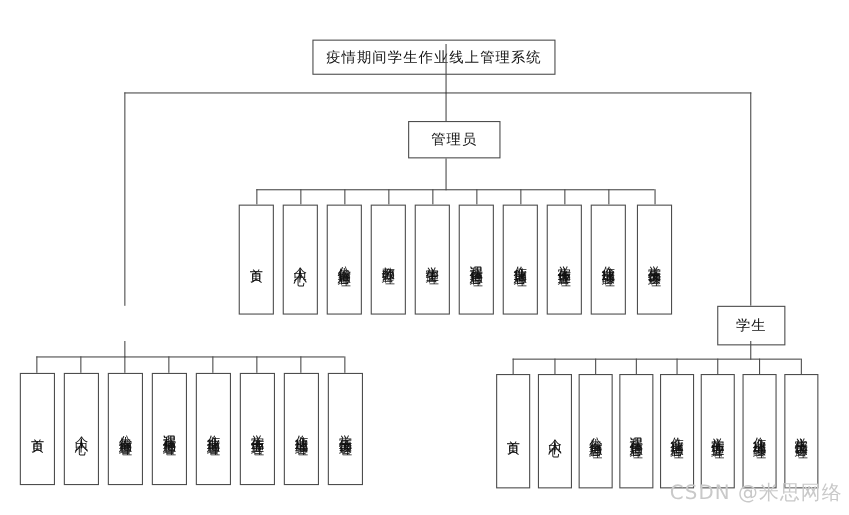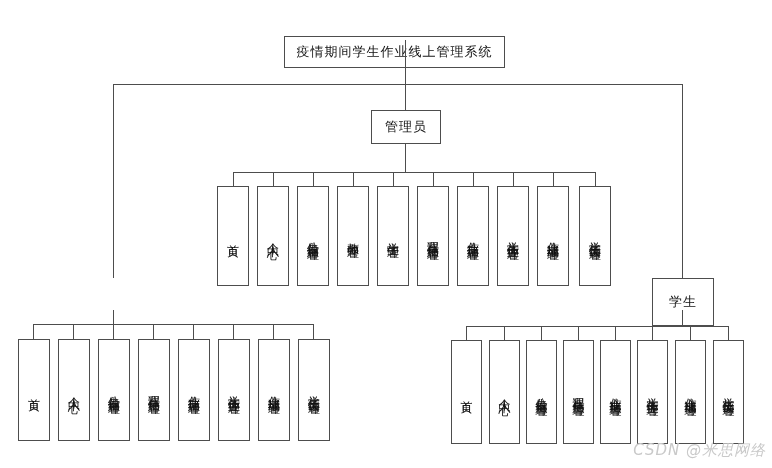--- a/index.html
+++ b/index.html
@@ -55,27 +55,26 @@
   .vline {
     position: absolute;
     width: 0;
     border-left: 1px solid #4d4d4d;
   }
   
   #watermark {
     position: absolute;
     right: 6px;
     bottom: 8px;
-    font-size: 15px;
+    font-size: 18px;
     color: #c9c9c9;
     letter-spacing: 1px;
     white-space: nowrap;
     pointer-events: none;
     user-select: none;
-    font-style: italic;
   }
 </style>
 </head>
 <body>
 
 <div id="canvas">
 
   <div class="node horiz" id="root-node" style="left:284px; top:8px; width:221px; height:32px;margin-top:28px;">
     <span class="label">疫情期间学生作业线上管理系统</span>
   </div>
@@ -83,21 +82,21 @@
   <div class="vline" style="left:405px; top:40px; height:45px;"></div>
 
   <div class="hline" style="left:113px; top:84px; width:570px;"></div>
 
   <div class="vline" style="left:113px; top:84px; height:194px;"></div>
 
   <div class="vline" style="left:405px; top:84px; height:26px;"></div>
 
   <div class="vline" style="left:682px; top:84px; height:194px;"></div>
 
-  <div class="node horiz" id="admin-node" style="left:371px; top:110px; width:70px; height:34px;">
+  <div class="node horiz" id="admin-node" style="left:371px; top:110px; width:84px; height:34px;">
     <span class="label">管理员</span>
   </div>
 
   <div class="vline" style="left:405px; top:144px; height:29px;"></div>
   <div class="hline" style="left:233px; top:172px; width:362px;"></div>
 
   <div class="vline" style="left:233px; top:172px; height:14px;"></div>
   <div class="vline" style="left:273px; top:172px; height:14px;"></div>
   <div class="vline" style="left:313px; top:172px; height:14px;"></div>
   <div class="vline" style="left:353px; top:172px; height:14px;"></div>
@@ -170,21 +169,21 @@
   <div class="node vert" style="left:218px; top:339px; width:32px; height:102px;">
     <span class="txt">学生作业管理</span>
   </div>
   <div class="node vert" style="left:258px; top:339px; width:32px; height:102px;">
     <span class="txt">作业成绩管理</span>
   </div>
   <div class="node vert" style="left:298px; top:339px; width:32px; height:102px;">
     <span class="txt">学生反馈管理</span>
   </div>
 
-  <div class="node horiz" id="student-node" style="left:652px; top:278px; width:62px; height:48px;">
+  <div class="node horiz" id="student-node" style="left:652px; top:278px; width:62px; height:36px;">
     <span class="label">学生</span>
   </div>
 
   <div class="vline" style="left:682px; top:310px; height:17px;"></div>
   <div class="hline" style="left:466px; top:326px; width:262px;"></div>
 
   <div class="vline" style="left:466px; top:326px; height:14px;"></div>
   <div class="vline" style="left:504px; top:326px; height:14px;"></div>
   <div class="vline" style="left:541px; top:326px; height:14px;"></div>
   <div class="vline" style="left:578px; top:326px; height:14px;"></div>

